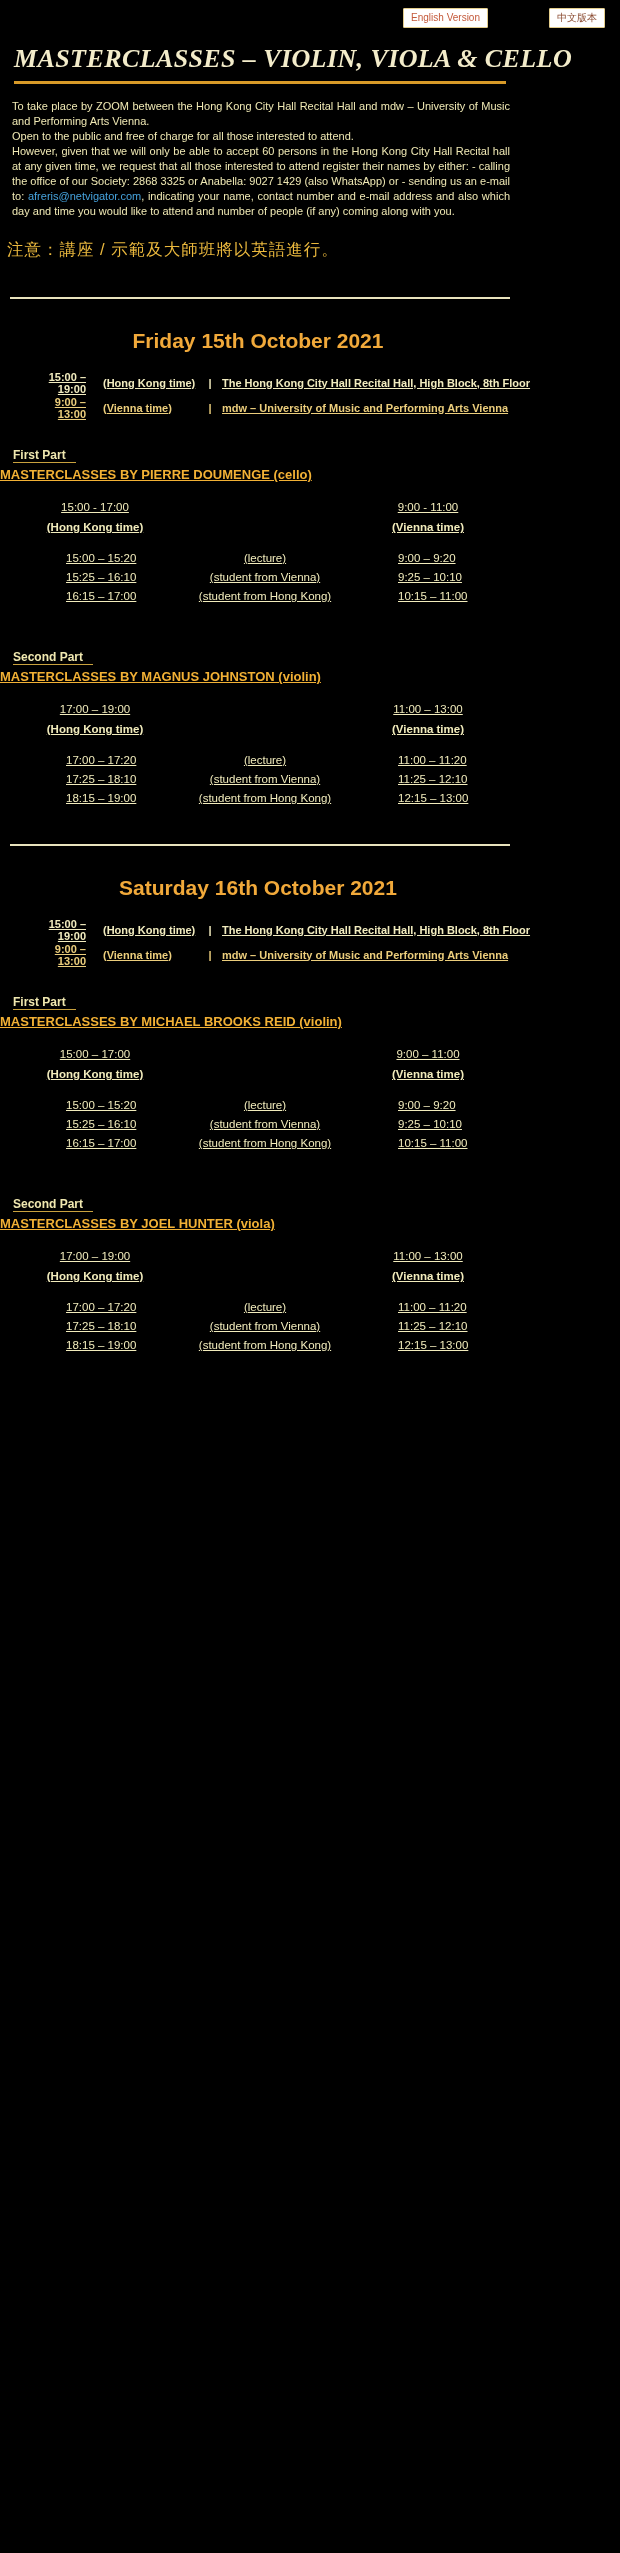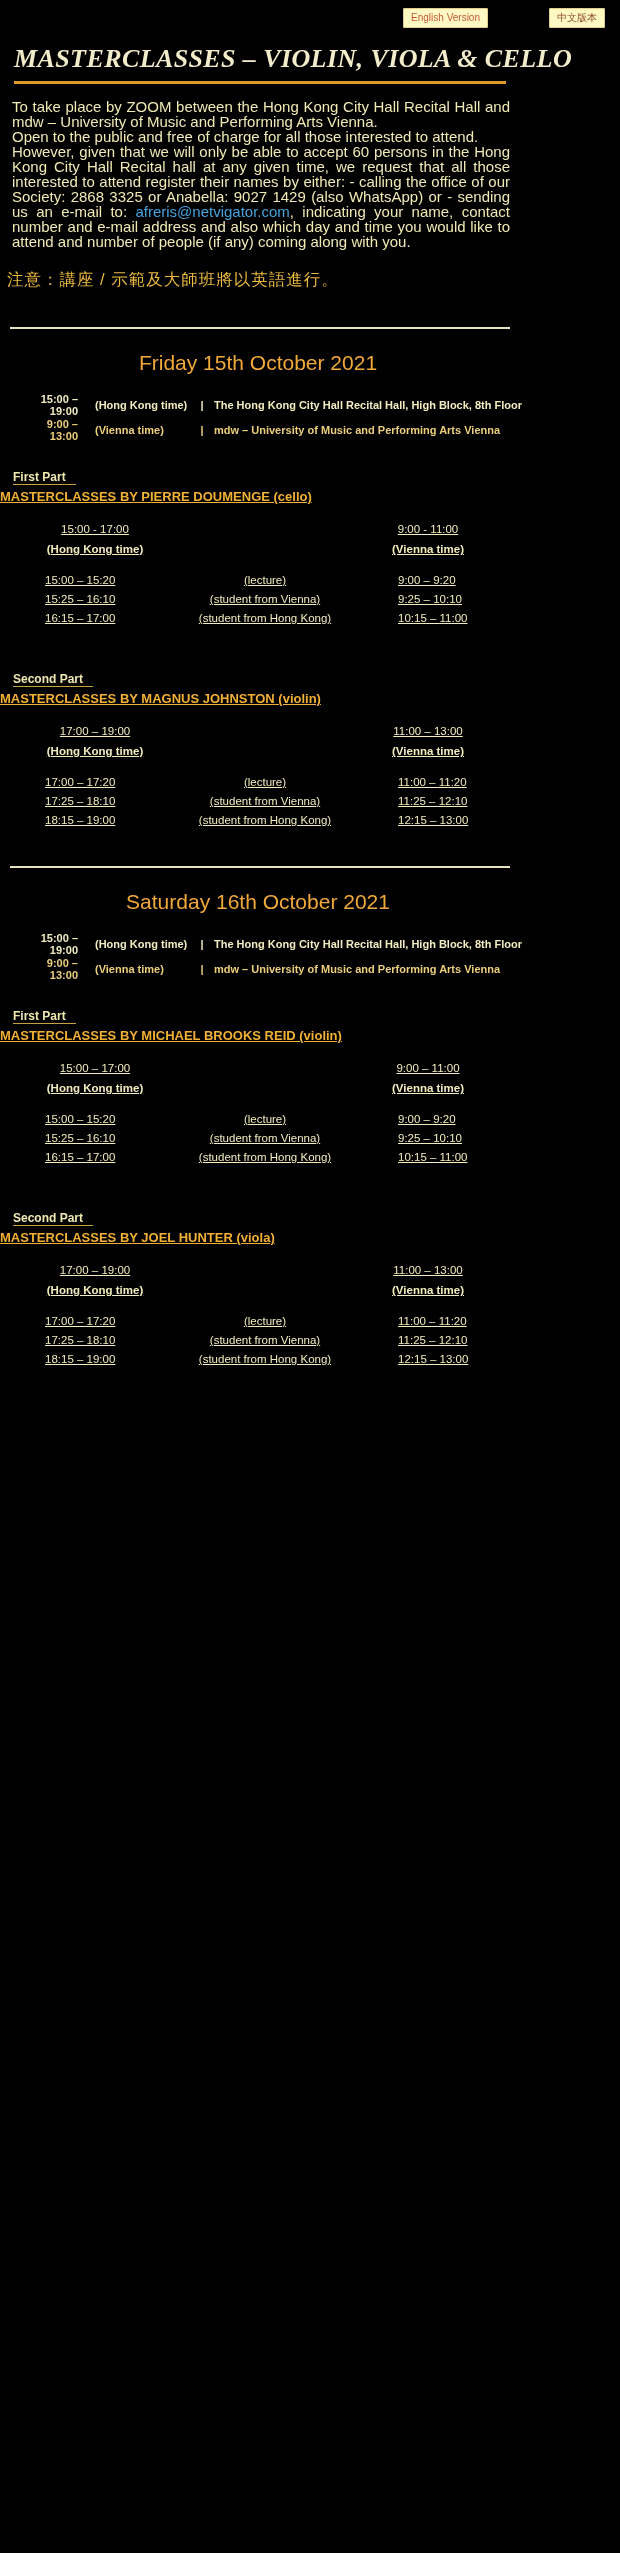--- a/index.html
+++ b/index.html
@@ -6,59 +6,59 @@
   body {
     width:620px; height:2553px;
     background:#000000;
     font-family:"Liberation Sans", sans-serif;
     color:#f0e9b4;
     position:relative;
     overflow:hidden;
   }
   .lang-buttons { position:absolute; top:8px; right:15px; display:flex; gap:13px; }
   .lang-btn {
-    background:#fef9c3; border:1px solid #e3cd8c;
+    background:#ffffff; border:1px solid #e3cd8c;
     font-family:"Liberation Sans", sans-serif;
     font-size:10px; line-height:12px; padding:3px 7px;
     cursor:pointer; border-radius:1px;
   }
   .btn-en { color:#c4593a; }
   .btn-zh { color:#8a4a30;margin-left:48px; }
 
   .page-title {
     font-family:"Liberation Serif", serif;
     font-style:italic; font-weight:bold;
     font-size:26px; letter-spacing:0.4px;
     color:#f3ecca;
     margin:44px 0 7px 14px;
   }
   .title-rule { height:3px; width:492px; margin-left:14px; background:#d89a28; }
 
   .intro {
     margin:15px 12px 0 12px; width:498px;
-    font-size:15px; line-height:15px;
+    font-size:11px; line-height:15px;
     text-align:justify; color:#f0e9b4;
   }
   .intro p { margin:0; }
   .email-link { color:#46a2dc; text-decoration:none; }
 
   .note-zh { margin:20px 0 0 7px; font-size:16.5px; color:#eab83d; letter-spacing:1px; }
 
   .divider { height:2px; width:500px; margin:36px 0 0 10px; background:#e8e3bd; }
 
   .day-title {
     width:516px; text-align:center;
-    font-size:21px; font-weight:normal;
-    color:#f1a93a; margin-top:22px;
+    font-size:21px; font-weight:bold;
+    color:#f1a93a; margin-top:30px;
   }
 
   .venue { margin-top:17px; font-size:11px; font-weight:bold; }
   .venue-row {
     display:grid; grid-template-columns:62px 112px 24px auto;
-    padding-left:16px; align-items:center; height:25px;
+    padding-left:24px; align-items:center; height:25px;text-decoration:underline;
   }
   .venue-time { text-align:right; }
   .venue-zone { padding-left:17px; }
   .venue-sep { text-align:center; }
   .venue-row.row-hk { color:#f2ecbf; }
   .venue-row.row-vn { color:#ecce7c; }
 
   .part { margin-top:28px; }
   .part.second { margin-top:44px; }
   .part-label { margin-left:13px; font-size:12px; font-weight:bold; color:#f0e8b0; }
@@ -66,21 +66,21 @@
   .part-heading { width:516px; text-align:left; font-size:13px; font-weight:bold; color:#f2b135; margin-top:5px; }
   .part-heading span { text-decoration:underline; }
 
   .sched { width:516px; margin-top:15px; font-size:11.5px; color:#f2ecbc; }
   .sched-grid { display:grid; grid-template-columns:190px 150px 176px;text-decoration:underline; }
   .sched-header div { line-height:20px; }
   .hdr-range { text-align:center; }
   .zone-label { font-weight:bold; text-align:center; }
   .sched-rows { margin-top:12px; }
   .sched-rows div { line-height:19px; }
-  .cell-hk { padding-left:45px; }
+  .cell-hk { padding-left:66px; }
   .cell-desc { text-align:center; }
   .cell-vn { padding-left:58px; }
 </style>
 </head>
 <body>
 
 <div class="lang-buttons">
   <button class="lang-btn btn-en">English Version</button>
   <button class="lang-btn btn-zh">中文版本</button>
 </div>

